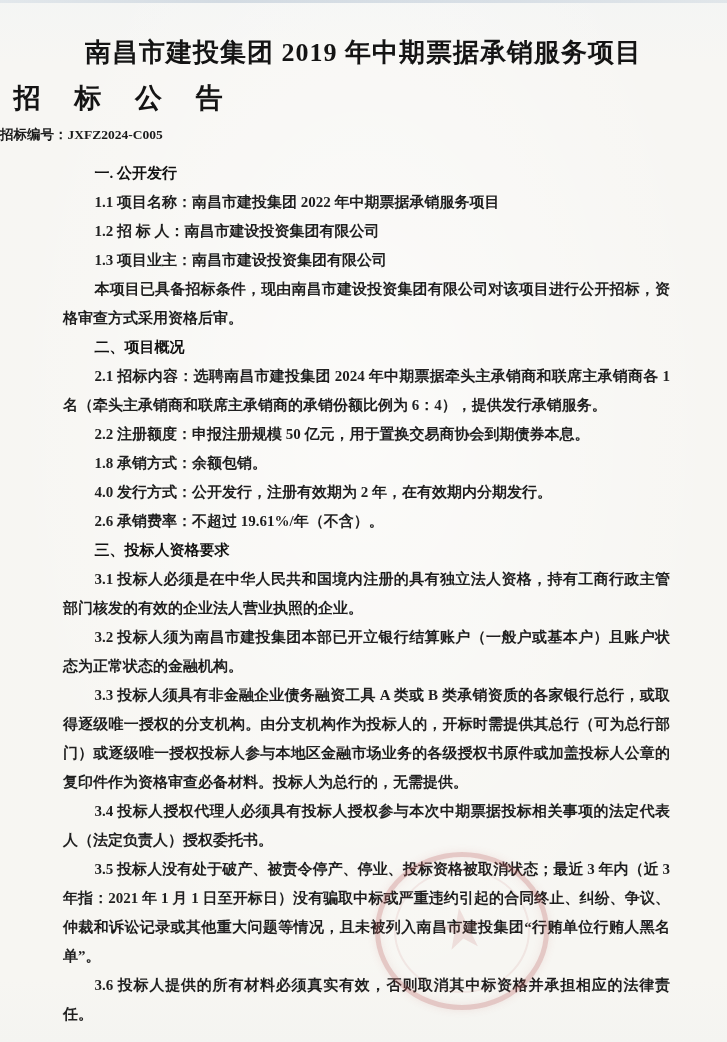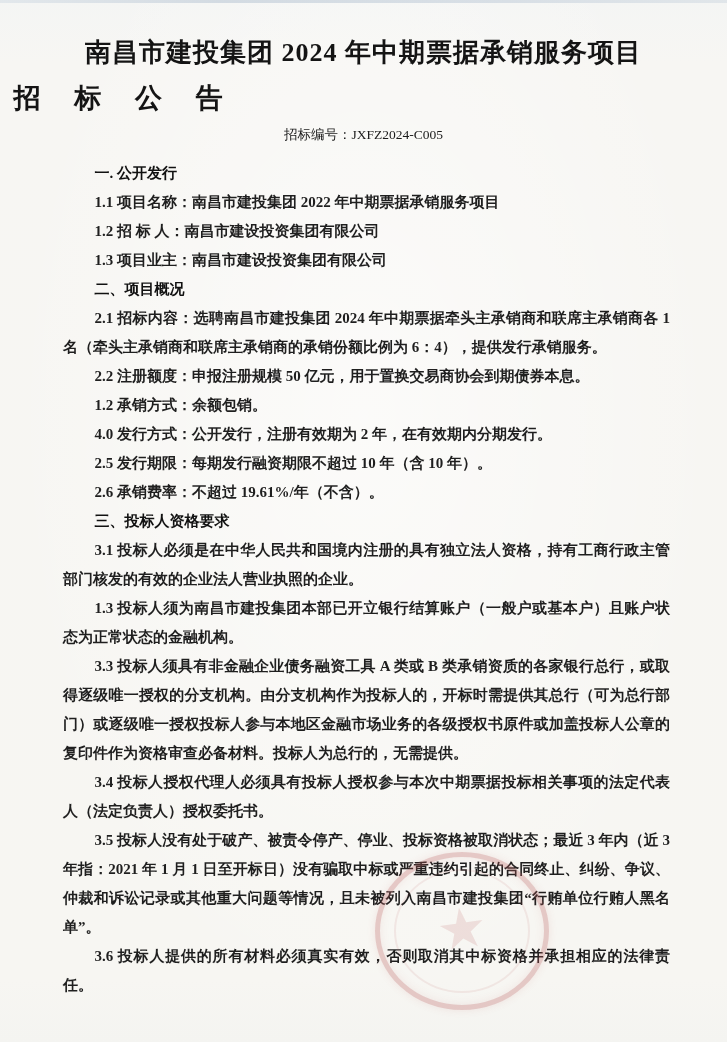--- a/index.html
+++ b/index.html
@@ -40,24 +40,24 @@
     padding-left: 0.5em; 
     text-align: left;
     font-size: 27px;
     line-height: 40px;
     font-weight: bold;
     letter-spacing: 0.5em;
     color: #141414;
   }
   .tender-no {
     margin-top: 7px;
-    text-align: center;
+    text-align: left;
     font-size: 13.5px;
     line-height: 20px;
-    font-weight: normal;
+    font-weight: bold;
     color: #1a1a1a;
   }
   .content {
     margin: 14px 57px 0 63px;
     font-size: 15px;
     line-height: 29px;
     text-align: justify;
     font-weight: bold;
   }
   .content p {
@@ -95,47 +95,47 @@
     border: 2px solid rgba(186, 92, 92, 0.10);
     border-radius: 50%;
   }
 </style>
 </head>
 <body>
 
 <div class="page">
   <div class="scan-top-edge"></div>
 
-  <h1 class="doc-title">南昌市建投集团 2024 年中期票据承销服务项目</h1>
+  <h1 class="doc-title">南昌市建投集团 2019 年中期票据承销服务项目</h1>
   <h2 class="doc-subtitle">招 标 公 告</h2>
   <div class="tender-no">招标编号：JXFZ2024-C005</div>
 
   <div class="content">
 
     <section>
       <p class="sec-head">一. 公开发行</p>
       <p>1.1 项目名称：南昌市建投集团 2022 年中期票据承销服务项目</p>
       <p>1.2 招 标 人：南昌市建设投资集团有限公司</p>
       <p>1.3 项目业主：南昌市建设投资集团有限公司</p>
+      <p>本项目已具备招标条件，现由南昌市建设投资集团有限公司对该项目进行公开招标，资格审查方式采用资格后审。</p>
     </section>
 
     <section>
       <p class="sec-head">二、项目概况</p>
       <p>2.1 招标内容：选聘南昌市建投集团 2024 年中期票据牵头主承销商和联席主承销商各 1 名（牵头主承销商和联席主承销商的承销份额比例为 6：4），提供发行承销服务。</p>
       <p>2.2 注册额度：申报注册规模 50 亿元，用于置换交易商协会到期债券本息。</p>
-      <p>1.2 承销方式：余额包销。</p>
+      <p>1.8 承销方式：余额包销。</p>
       <p>4.0 发行方式：公开发行，注册有效期为 2 年，在有效期内分期发行。</p>
-      <p>2.5 发行期限：每期发行融资期限不超过 10 年（含 10 年）。</p>
       <p>2.6 承销费率：不超过 19.61%/年（不含）。</p>
     </section>
 
     <section>
       <p class="sec-head">三、投标人资格要求</p>
       <p>3.1 投标人必须是在中华人民共和国境内注册的具有独立法人资格，持有工商行政主管部门核发的有效的企业法人营业执照的企业。</p>
-      <p>1.3 投标人须为南昌市建投集团本部已开立银行结算账户（一般户或基本户）且账户状态为正常状态的金融机构。</p>
+      <p>3.2 投标人须为南昌市建投集团本部已开立银行结算账户（一般户或基本户）且账户状态为正常状态的金融机构。</p>
       <p>3.3 投标人须具有非金融企业债务融资工具 A 类或 B 类承销资质的各家银行总行，或取得逐级唯一授权的分支机构。由分支机构作为投标人的，开标时需提供其总行（可为总行部门）或逐级唯一授权投标人参与本地区金融市场业务的各级授权书原件或加盖投标人公章的复印件作为资格审查必备材料。投标人为总行的，无需提供。</p>
       <p>3.4 投标人授权代理人必须具有投标人授权参与本次中期票据投标相关事项的法定代表人（法定负责人）授权委托书。</p>
       <p>3.5 投标人没有处于破产、被责令停产、停业、投标资格被取消状态；最近 3 年内（近 3 年指：2021 年 1 月 1 日至开标日）没有骗取中标或严重违约引起的合同终止、纠纷、争议、仲裁和诉讼记录或其他重大问题等情况，且未被列入南昌市建投集团“行贿单位行贿人黑名单”。</p>
       <p>3.6 投标人提供的所有材料必须真实有效，否则取消其中标资格并承担相应的法律责任。</p>
     </section>
 
   </div>
 
   <div class="seal">
     <div class="seal-inner-ring"></div>

